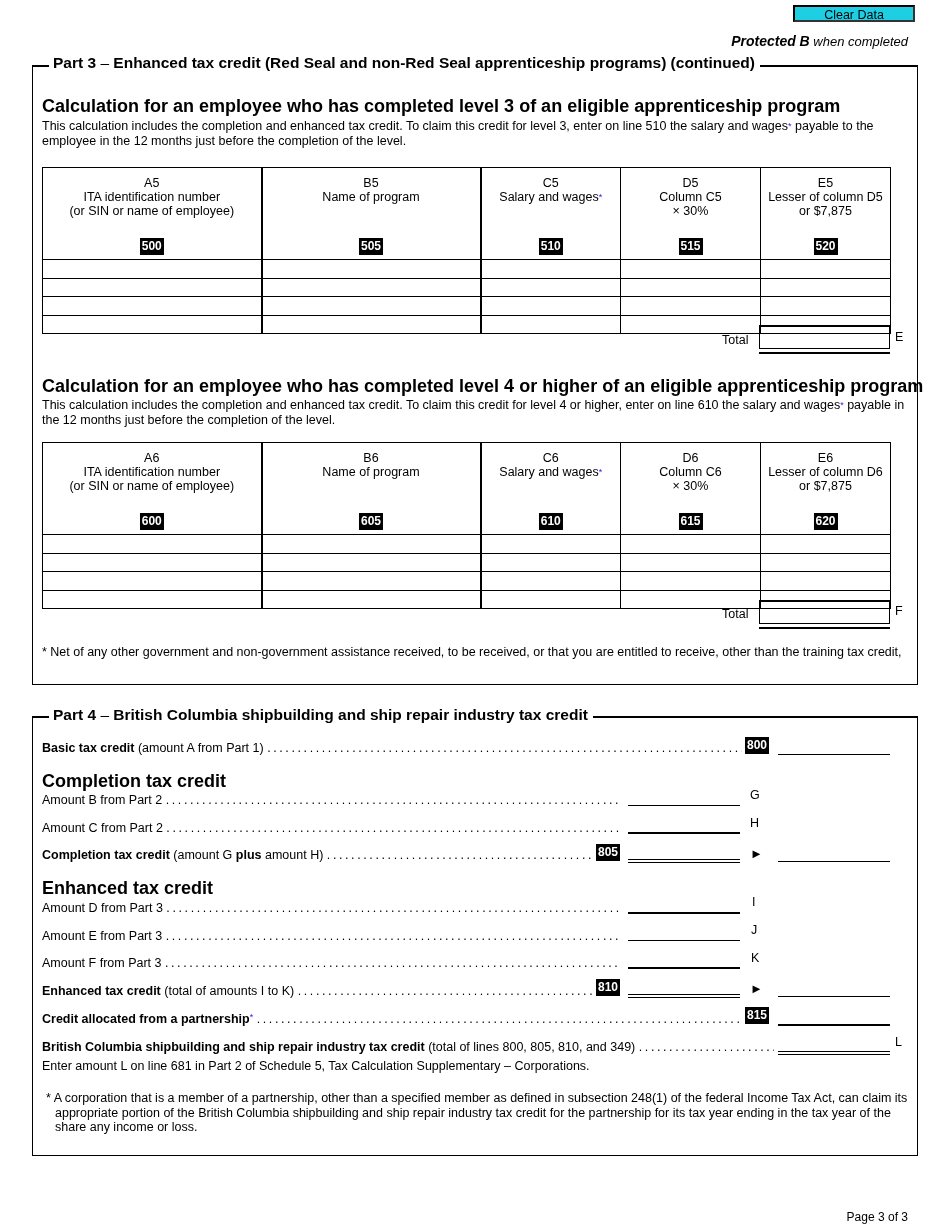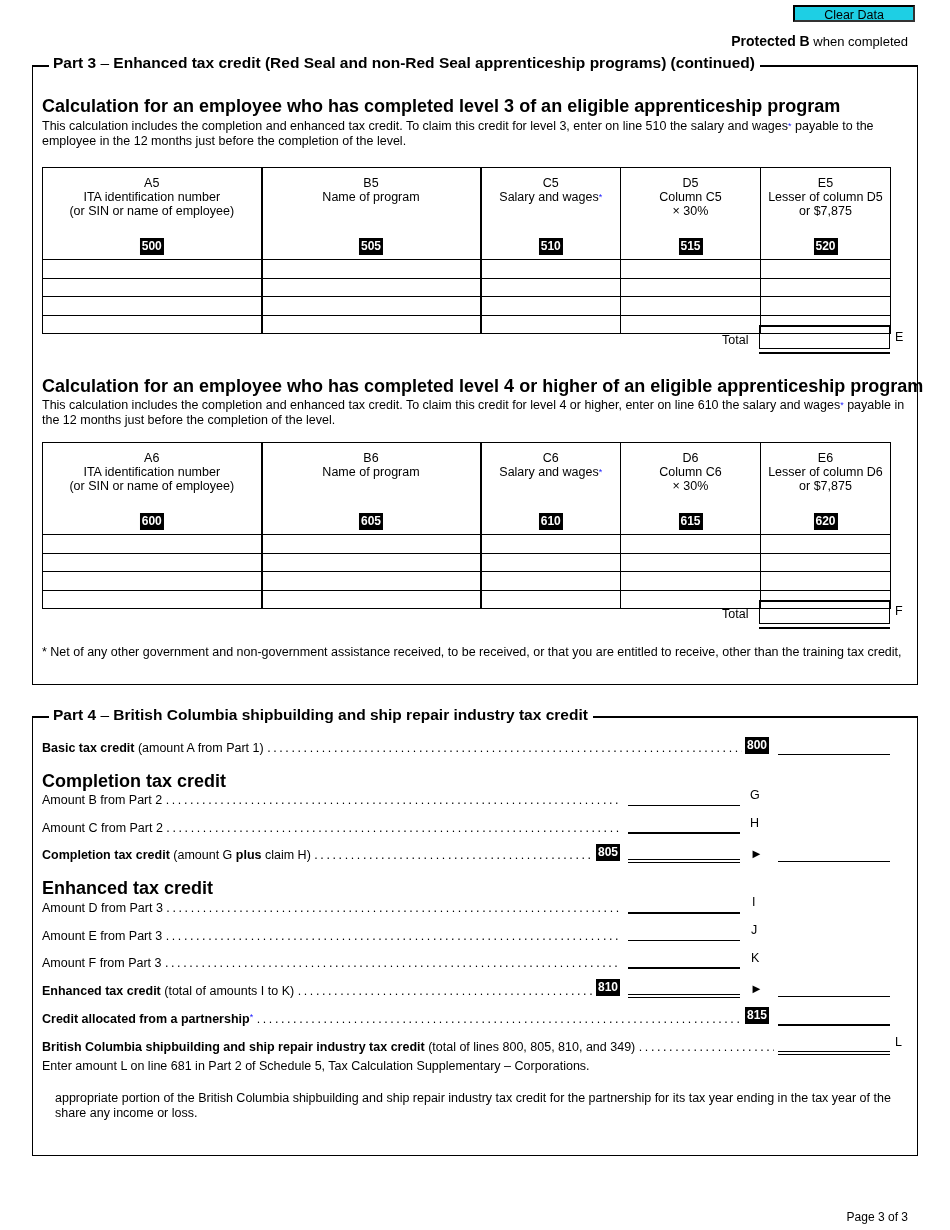--- a/index.html
+++ b/index.html
@@ -1,19 +1,19 @@
 <!DOCTYPE html>
 <html><head>
 <meta charset="utf-8">
 <style>
   html, body { margin:0; padding:0; background:#fff; }
   body { width:950px; height:1230px; position:relative; font-family:"Liberation Sans", sans-serif; color:#000; font-size:12.5px; overflow:hidden; }
   .abs { position:absolute; }
   .clear-btn { left:793px; top:5px; width:122px; height:17px; background:#1ecfe4; border:2px solid #000; box-sizing:border-box; border-right-color:#333; border-bottom-color:#333; font-size:12.5px; text-align:center; line-height:14px; cursor:pointer; }
-  .protected { right:42px; top:33px; font-size:13px; }
+  .protected { right:42px; top:33px; font-size:13px;font-style:italic; }
   .protected b { font-size:14px; }
   .section { position:absolute; border:1px solid #000; border-top:2px solid #000; box-sizing:border-box; }
   .section-title { position:absolute; background:#fff; font-weight:bold; font-size:15.5px; padding:0 5px 0 4px; white-space:nowrap; }
   .sub-h { font-weight:bold; font-size:18px; }
   .para { font-size:12.5px; line-height:15px; }
   .star { color:#1a1aff; font-size:9px; vertical-align:top; }
   table.grid { position:absolute; border-collapse:collapse; table-layout:fixed; }
   table.grid th, table.grid td { border:1px solid #000; padding:0; font-weight:normal; font-size:12.5px; text-align:center; }
   table.grid th { height:83px; vertical-align:top; line-height:14px; padding-top:8px; position:relative; }
   table.grid td { height:17.5px; }
@@ -207,21 +207,21 @@
 <div class="abs sub-h" style="left:42px; top:771px;">Completion tax credit</div>
 
 <div class="abs row-label" style="left:42px; top:793px; width:578px;"><span>Amount B from Part 2</span> <span class="dots">................................................................................................................................</span></div>
 <div class="abs line" style="left:628px; top:789px; width:112px; height:16px;"></div>
 <div class="abs letter" style="left:750px; top:788px;">G</div>
 
 <div class="abs row-label" style="left:42px; top:821px; width:578px;"><span>Amount C from Part 2</span> <span class="dots">................................................................................................................................</span></div>
 <div class="abs line2" style="left:628px; top:816px; width:112px; height:16px;"></div>
 <div class="abs letter" style="left:750px; top:816px;">H</div>
 
-<div class="abs row-label" style="left:42px; top:848px; width:550px;"><b>Completion tax credit</b><span> (amount G </span><b>plus</b><span> claim H)</span> <span class="dots">................................................................................................................................</span></div>
+<div class="abs row-label" style="left:42px; top:848px; width:550px;"><b>Completion tax credit</b><span> (amount G </span><b>plus</b><span> amount H)</span> <span class="dots">................................................................................................................................</span></div>
 <span class="abs code" style="left:596px; top:844px;">805</span>
 <div class="abs" style="left:628px; top:844px; width:112px; height:15px;"></div>
 <div class="abs dbl" style="left:628px; top:859px; width:112px; height:4px;"></div>
 <div class="abs arrow" style="left:750px; top:846px;">►</div>
 <div class="abs line" style="left:778px; top:844px; width:112px; height:17px;"></div>
 
 <div class="abs sub-h" style="left:42px; top:878px;">Enhanced tax credit</div>
 
 <div class="abs row-label" style="left:42px; top:901px; width:578px;"><span>Amount D from Part 3</span> <span class="dots">................................................................................................................................</span></div>
 <div class="abs line2" style="left:628px; top:896px; width:112px; height:16px;"></div>
@@ -247,17 +247,18 @@
 <div class="abs line2" style="left:778px; top:1007px; width:112px; height:17px;"></div>
 
 <div class="abs row-label" style="left:42px; top:1040px; width:732px;"><b>British Columbia shipbuilding and ship repair industry tax credit</b><span> (total of lines 800, 805, 810, and 349)</span> <span class="dots">................................................................................................................................</span></div>
 <div class="abs" style="left:778px; top:1036px; width:112px; height:15px;"></div>
 <div class="abs dbl" style="left:778px; top:1051px; width:112px; height:4px;"></div>
 <div class="abs letter" style="left:895px; top:1035px;">L</div>
 
 <div class="abs para" style="left:42px; top:1059px;">Enter amount L on line 681 in Part 2 of Schedule 5, Tax Calculation Supplementary – Corporations.</div>
 
 <div class="abs para" style="left:46px; top:1091px; width:870px; line-height:14.5px;">
+  <div>* A corporation that is a member of a partnership, other than a specified member as defined in subsection 248(1) of the federal Income Tax Act, can claim its</div>
   <div style="padding-left:9px;">appropriate portion of the British Columbia shipbuilding and ship repair industry tax credit for the partnership for its tax year ending in the tax year of the</div>
   <div style="padding-left:9px;">share any income or loss.</div>
 </div>
 
 <div class="abs" style="right:42px; top:1210px; font-size:12px;">Page 3 of 3</div>
 
 </body></html>

